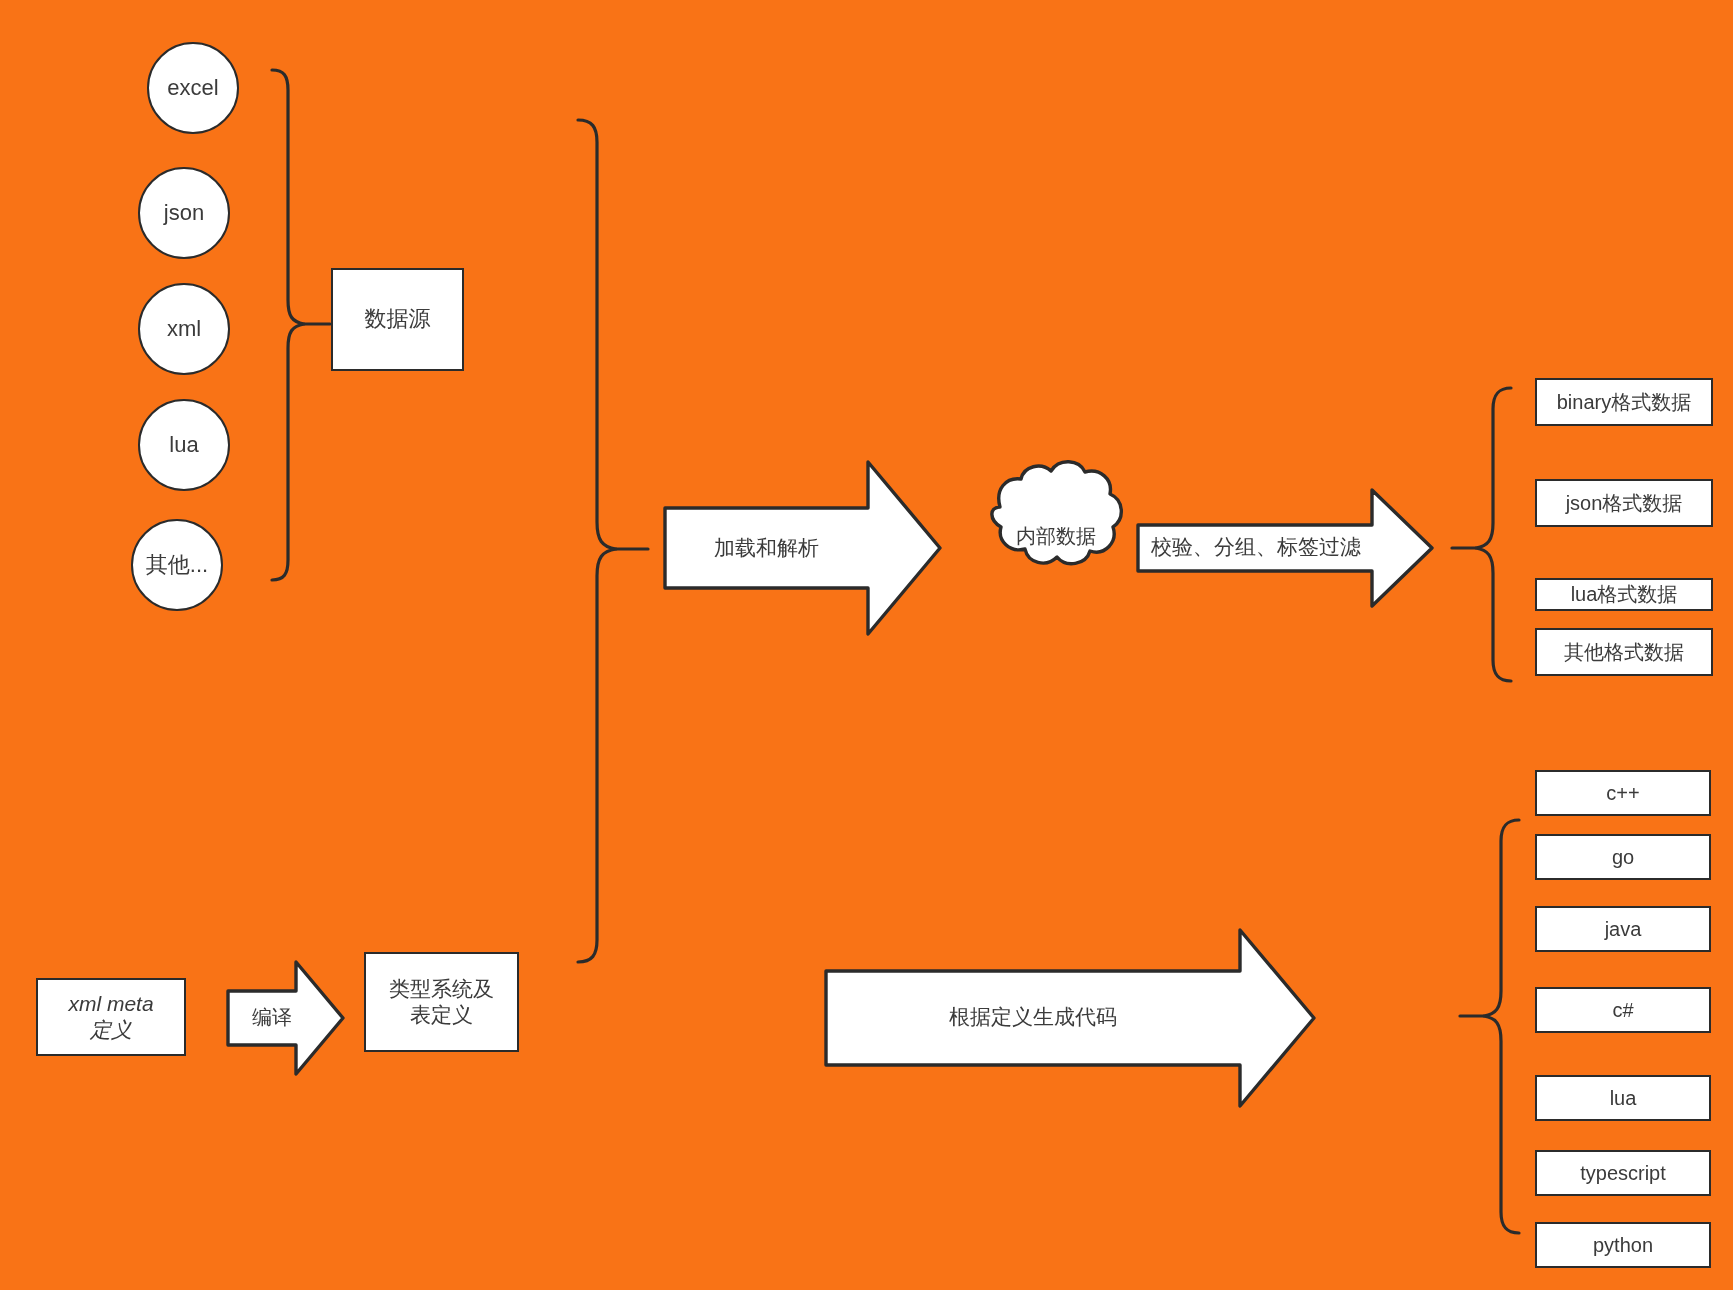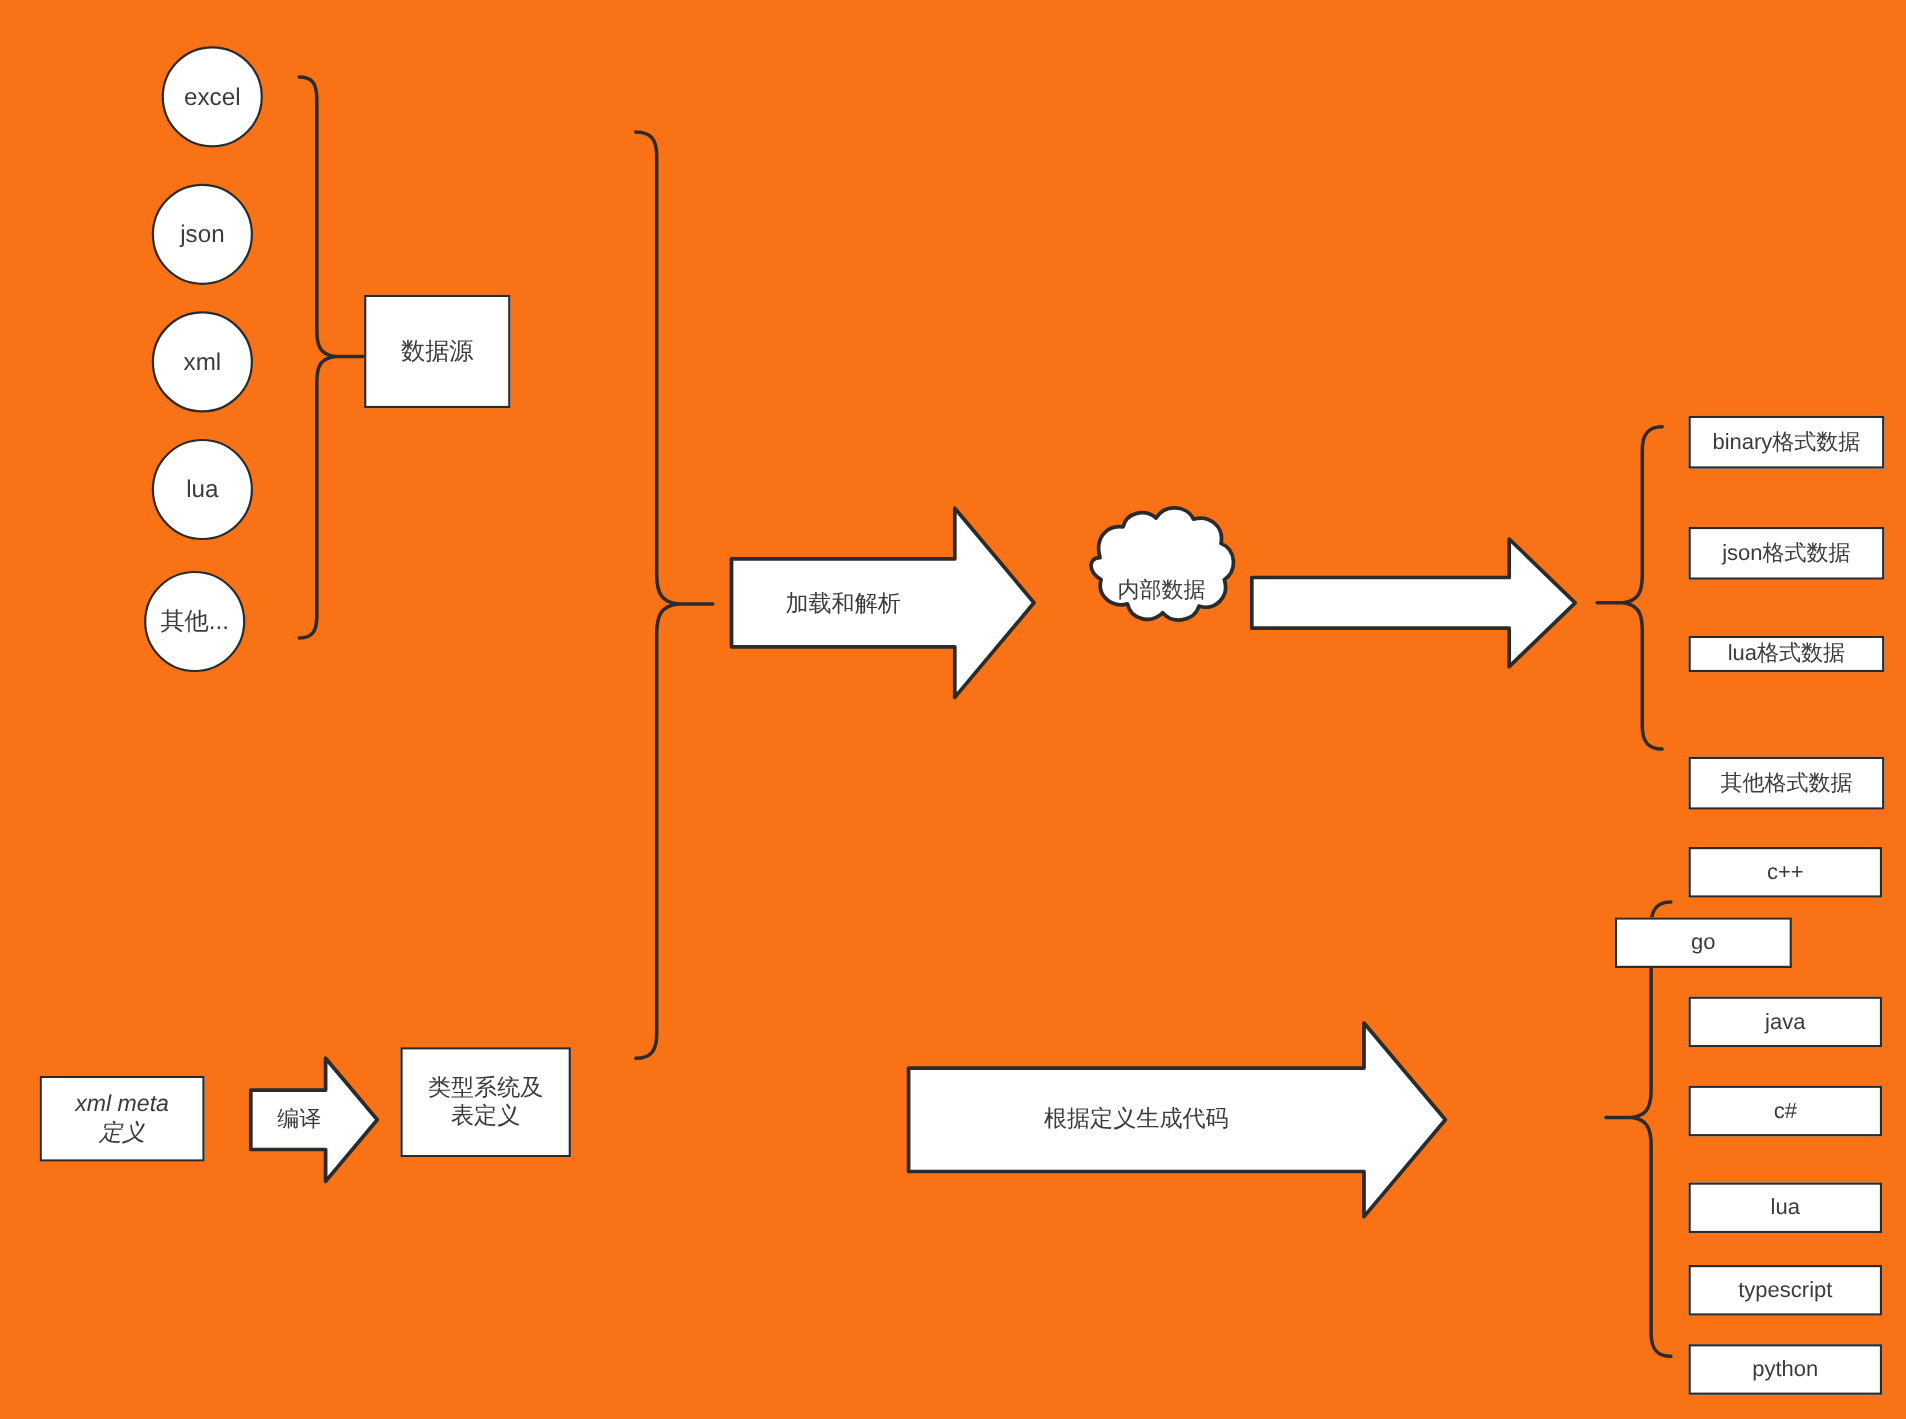--- a/index.html
+++ b/index.html
@@ -191,20 +191,23 @@
   </div>
 
   <div class="arrow-label" style="left:665px; top:528px; width:203px; height:40px;">
     <span>加载和解析</span>
   </div>
 
   <div class="cloud-label" style="left:1000px; top:520px; width:112px; height:32px;">
     <span>内部数据</span>
   </div>
 
+  <div class="arrow-label" style="left:1140px; top:527px; width:232px; height:40px;">
+    <span>校验、分组、标签过滤</span>
+  </div>
 
   <div class="arrow-label" style="left:238px; top:999px; width:68px; height:36px; font-size:20px;">
     <span>编译</span>
   </div>
 
   <div class="arrow-label" style="left:826px; top:997px; width:414px; height:40px;">
     <span>根据定义生成代码</span>
   </div>
 
   <div class="node small-box" style="left:1535px; top:378px; width:178px; height:48px;">
@@ -212,37 +215,37 @@
   </div>
 
   <div class="node small-box" style="left:1535px; top:479px; width:178px; height:48px;">
     <span>json格式数据</span>
   </div>
 
   <div class="node small-box" style="left:1535px; top:578px; width:178px; height:33px;">
     <span>lua格式数据</span>
   </div>
 
-  <div class="node small-box" style="left:1535px; top:688px; width:178px; height:48px;">
+  <div class="node small-box" style="left:1535px; top:628px; width:178px; height:48px;">
     <span>其他格式数据</span>
   </div>
 
   <div class="node rect-node" style="left:36px; top:978px; width:150px; height:78px; font-size:21px;">
     <span style="display:block; width:104px;font-style:italic;">xml meta定义</span>
   </div>
 
   <div class="node rounded-node" style="left:364px; top:952px; width:155px; height:100px; font-size:21px;">
     <span style="display:block; width:118px;">类型系统及表定义</span>
   </div>
 
   <div class="node small-box" style="left:1535px; top:770px; width:176px; height:46px;">
     <span>c++</span>
   </div>
 
-  <div class="node small-box" style="left:1468px; top:834px; width:161px; height:46px;">
+  <div class="node small-box" style="left:1535px; top:834px; width:176px; height:46px;">
     <span>go</span>
   </div>
 
   <div class="node small-box" style="left:1535px; top:906px; width:176px; height:46px;">
     <span>java</span>
   </div>
 
   <div class="node small-box" style="left:1535px; top:987px; width:176px; height:46px;">
     <span>c#</span>
   </div>

